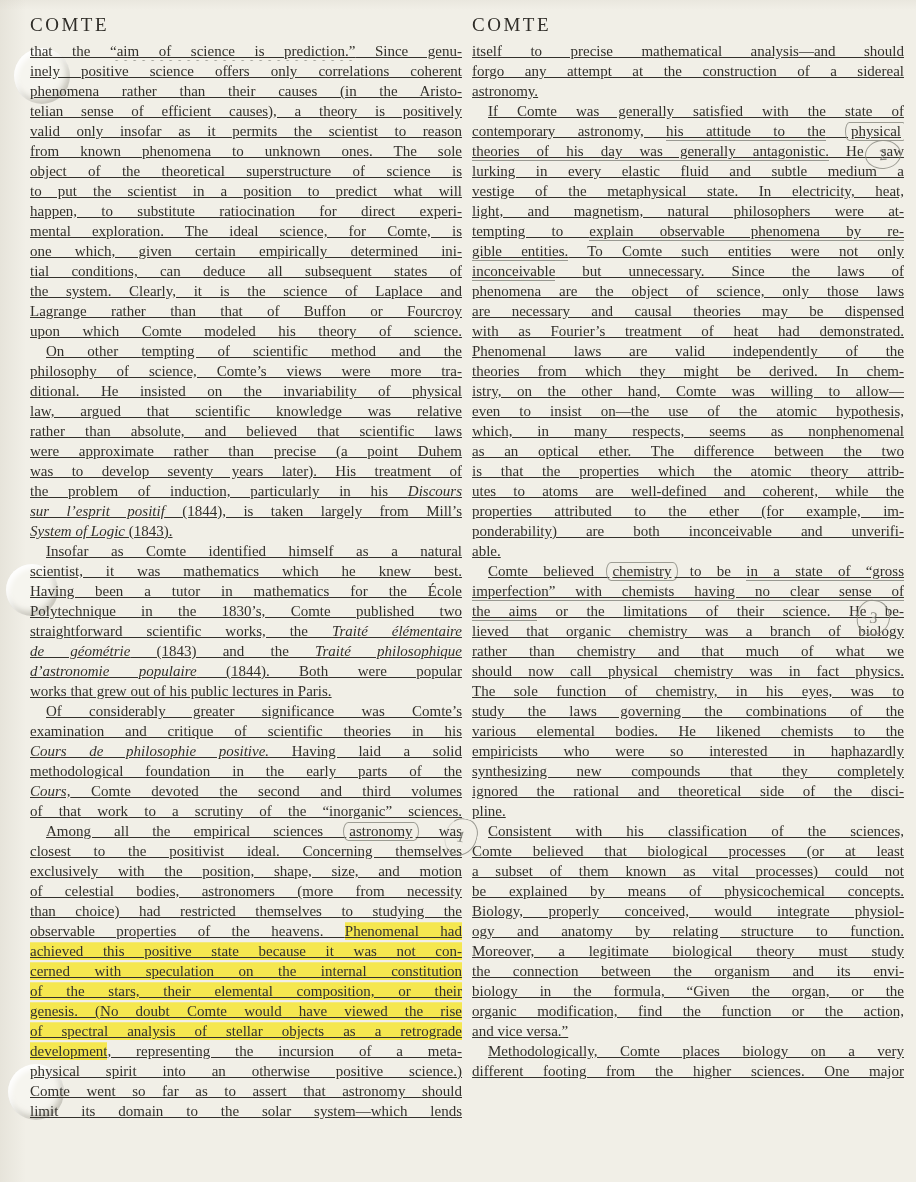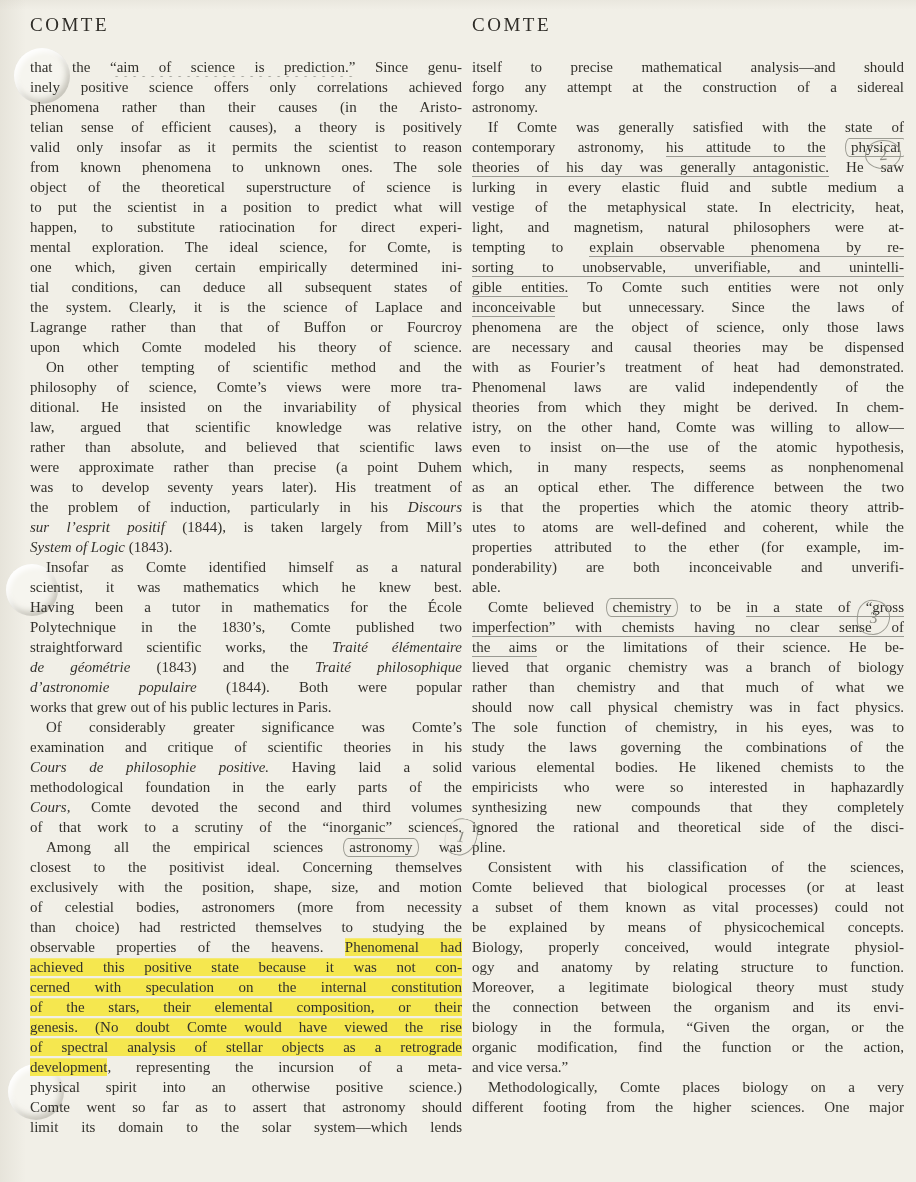--- a/index.html
+++ b/index.html
@@ -5,21 +5,21 @@
   html,body{margin:0;padding:0;}
   body{width:916px;height:1182px;overflow:hidden;background:#e8e6de;}
   .page{position:relative;width:916px;height:1182px;background:#f1efe7;
         font-family:"Liberation Serif","DejaVu Serif",serif;color:#33312c;
         background-image:linear-gradient(90deg, rgba(210,206,194,.35) 0, rgba(241,239,231,0) 26px),
                          linear-gradient(180deg, rgba(222,219,209,.4) 0, rgba(241,239,231,0) 10px);}
   .runhead{position:absolute;top:14px;font-size:19px;letter-spacing:2.5px;color:#2f2d28;
            font-weight:400;}
   .runhead.rh-left{left:30px;width:432px;}
   .runhead.rh-right{left:472px;width:400px;}
-  .col{position:absolute;top:57px;width:432px;font-size:15px;line-height:20px;}
+  .col{position:absolute;top:41px;width:432px;font-size:15px;line-height:20px;text-decoration:underline;}
   .col-left{left:30px;}
   .col-right{left:472px;}
   .ln{height:20px;overflow:hidden;text-align:justify;text-align-last:justify;white-space:normal;}
   .ln.last{text-align-last:left;}
   .ln.ind{text-indent:16px;}
   .seg-i{font-style:italic;}
   .seg-u{border-bottom:1.6px solid rgba(138,138,130,.85);padding-bottom:0.5px;}
   .seg-uw{text-decoration:underline;text-decoration-style:wavy;
           text-decoration-color:rgba(130,130,122,.9);text-underline-offset:3px;}
   .seg-hl{background:rgba(245,229,45,.82);box-shadow:0 1px 0 rgba(245,229,45,.82),0 -1px 0 rgba(245,229,45,.6);}
@@ -48,21 +48,21 @@
 
   <div class="hole hole-1"></div>
   <div class="hole hole-2"></div>
   <div class="hole hole-3"></div>
 
   <div class="runhead rh-left">COMTE</div>
   <div class="runhead rh-right">COMTE</div>
 
   <div id="col-left" class="col col-left">
       <div class="ln"><span>that the </span><span class="seg-uw">“aim of science is prediction.”</span><span> Since genu-</span></div>
-      <div class="ln"><span>inely positive science offers only correlations achieved</span></div>
+      <div class="ln"><span>inely positive science offers only correlations coherent</span></div>
       <div class="ln"><span>phenomena rather than their causes (in the Aristo-</span></div>
       <div class="ln"><span>telian sense of efficient causes), a theory is positively</span></div>
       <div class="ln"><span>valid only insofar as it permits the scientist to reason</span></div>
       <div class="ln"><span>from known phenomena to unknown ones. The sole</span></div>
       <div class="ln"><span>object of the theoretical superstructure of science is</span></div>
       <div class="ln"><span>to put the scientist in a position to predict what will</span></div>
       <div class="ln"><span>happen, to substitute ratiocination for direct experi-</span></div>
       <div class="ln"><span>mental exploration. The ideal science, for Comte, is</span></div>
       <div class="ln"><span>one which, given certain empirically determined ini-</span></div>
       <div class="ln"><span>tial conditions, can deduce all subsequent states of</span></div>
@@ -113,21 +113,20 @@
       <div class="ln"><span>itself to precise mathematical analysis—and should</span></div>
       <div class="ln"><span>forgo any attempt at the construction of a sidereal</span></div>
       <div class="ln last"><span>astronomy.</span></div>
       <div class="ln ind"><span>If Comte was generally satisfied with the state of</span></div>
       <div class="ln"><span>contemporary astronomy, </span><span class="seg-u">his attitude to the</span><span> </span><span class="seg-c">physical</span></div>
       <div class="ln"><span class="seg-u">theories of his day was generally antagonistic.</span><span> He saw</span></div>
       <div class="ln"><span>lurking in every elastic fluid and subtle medium a</span></div>
       <div class="ln"><span>vestige of the metaphysical state. In electricity, heat,</span></div>
       <div class="ln"><span>light, and magnetism, natural philosophers were at-</span></div>
       <div class="ln"><span>tempting to </span><span class="seg-u">explain observable phenomena by re-</span></div>
-      <div class="ln"><span class="seg-u">sorting to unobservable, unverifiable, and unintelli-</span></div>
       <div class="ln"><span class="seg-u">gible entities.</span><span> To Comte such entities were not only</span></div>
       <div class="ln"><span class="seg-u">inconceivable</span><span> but unnecessary. Since the laws of</span></div>
       <div class="ln"><span>phenomena are the object of science, only those laws</span></div>
       <div class="ln"><span>are necessary and causal theories may be dispensed</span></div>
       <div class="ln"><span>with as Fourier’s treatment of heat had demonstrated.</span></div>
       <div class="ln"><span>Phenomenal laws are valid independently of the</span></div>
       <div class="ln"><span>theories from which they might be derived. In chem-</span></div>
       <div class="ln"><span>istry, on the other hand, Comte was willing to allow—</span></div>
       <div class="ln"><span>even to insist on—the use of the atomic hypothesis,</span></div>
       <div class="ln"><span>which, in many respects, seems as nonphenomenal</span></div>

